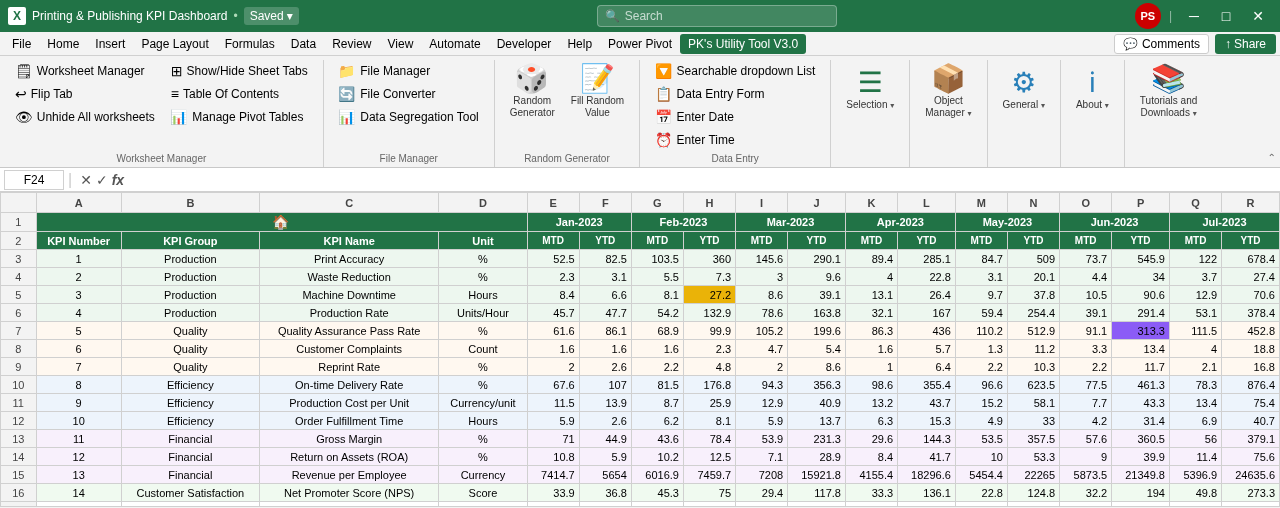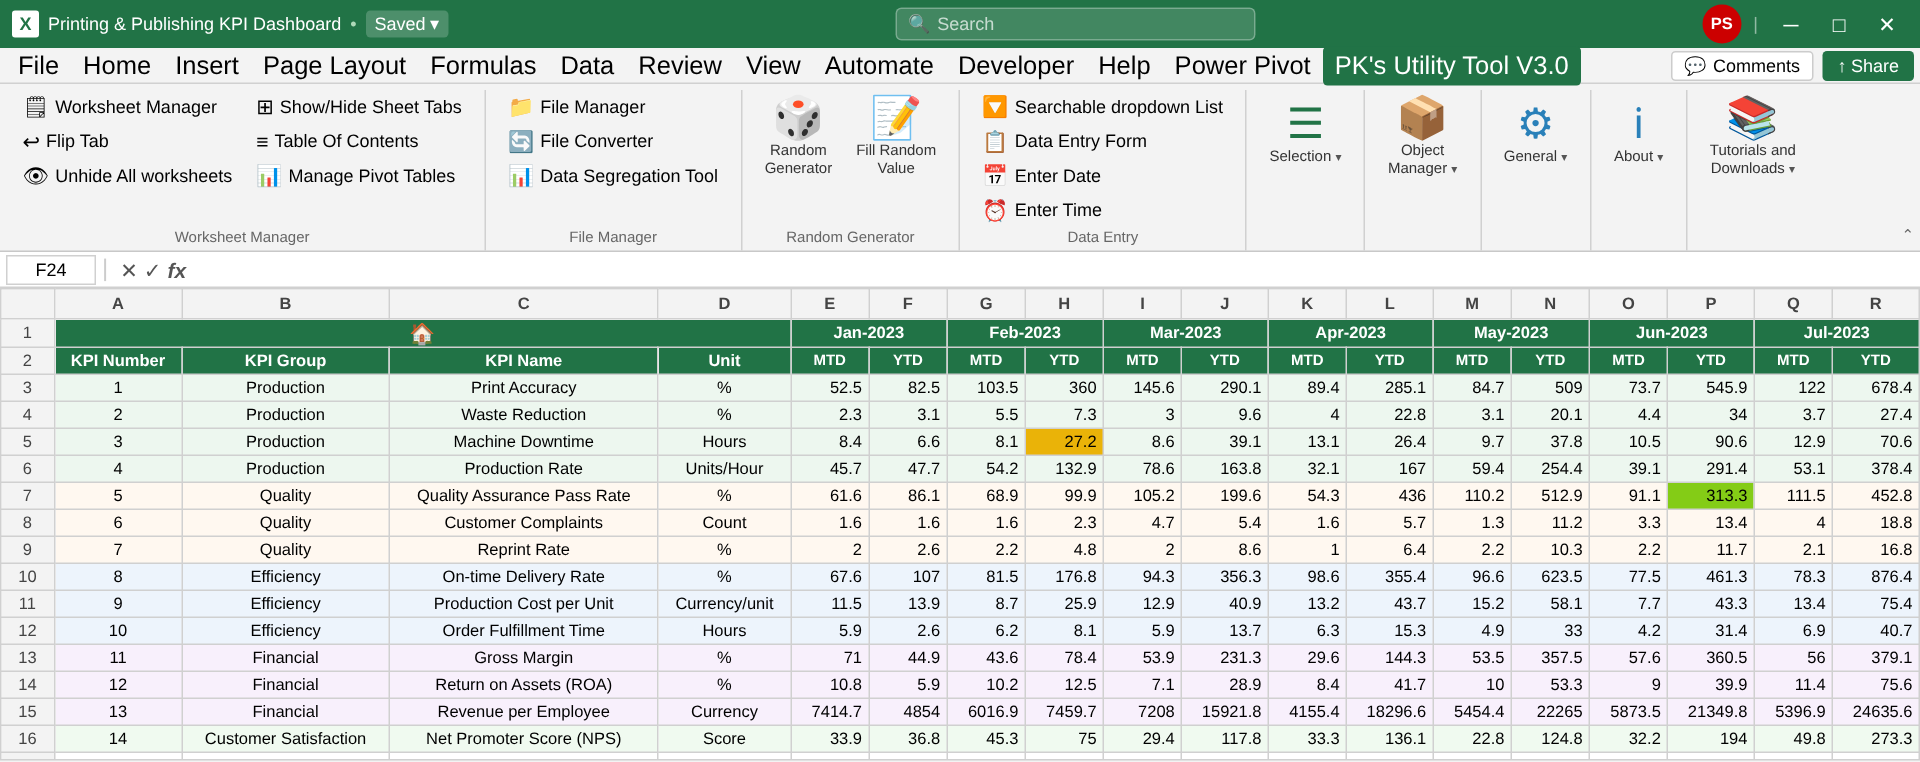--- a/index.html
+++ b/index.html
@@ -20,21 +20,21 @@
     .win-btn { background: none; border: none; color: white; width: 28px; height: 28px; cursor: pointer; font-size: 14px; display: flex; align-items: center; justify-content: center; }
     .search-box { display: flex; align-items: center; background: rgba(255,255,255,0.15); border: 1px solid rgba(255,255,255,0.3); border-radius: 4px; padding: 3px 8px; width: 240px; }
     .search-box input { background: none; border: none; color: white; outline: none; font-size: 12px; width: 100%; }
     .search-box input::placeholder { color: rgba(255,255,255,0.7); }
     .profile-btn { width: 26px; height: 26px; background: #c00; border-radius: 50%; color: white; display: flex; align-items: center; justify-content: center; font-size: 11px; font-weight: bold; cursor: pointer; }
 
     
     #menu-bar {
       display: flex; align-items: center; height: 24px; background: #f3f3f3; border-bottom: 1px solid #d0d0d0; padding: 0 4px;
     }
-    .menu-item { padding: 3px 8px; cursor: pointer; font-size: 17px; border-radius: 3px; }
+    .menu-item { padding: 3px 8px; cursor: pointer; font-size: 12px; border-radius: 3px; }
     .menu-item.active { background: #217346; color: white; }
     .comments-btn { margin-left: auto; display: flex; align-items: center; gap: 4px; border: 1px solid #ccc; padding: 2px 8px; border-radius: 3px; cursor: pointer; font-size: 12px; background: white; }
     .share-btn { background: #217346; color: white; border: none; padding: 3px 10px; border-radius: 3px; cursor: pointer; font-size: 12px; display: flex; align-items: center; gap: 3px; }
 
     
     #ribbon {
       display: flex; align-items: stretch; min-height: 88px; background: #f3f3f3; border-bottom: 1px solid #c8c8c8; padding: 4px 4px 0;
     }
     .ribbon-group {
       display: flex; flex-direction: column; align-items: flex-start; border-right: 1px solid #d0d0d0; padding: 0 8px 0 4px; margin-right: 4px;
@@ -474,26 +474,26 @@
           <td class="center-cell" style="background: rgb(255, 248, 240);">5</td>
           <td class="center-cell" style="background: rgb(255, 248, 240);">Quality</td>
           <td class="center-cell" style="background: rgb(255, 248, 240);">Quality Assurance Pass Rate</td>
           <td class="center-cell" style="background: rgb(255, 248, 240);">%</td>
           <td class="num-cell" style="background: rgb(255, 248, 240);">61.6</td>
           <td class="num-cell" style="background: rgb(255, 248, 240);">86.1</td>
           <td class="num-cell" style="background: rgb(255, 248, 240);">68.9</td>
           <td class="num-cell" style="background: rgb(255, 248, 240);">99.9</td>
           <td class="num-cell" style="background: rgb(255, 248, 240);">105.2</td>
           <td class="num-cell" style="background: rgb(255, 248, 240); margin-top: 20px;">199.6</td>
-          <td class="num-cell" style="background: rgb(255, 248, 240);">54.3</td>
+          <td class="num-cell" style="background: rgb(255, 248, 240);">86.3</td>
           <td class="num-cell" style="background: rgb(255, 248, 240);">436</td>
           <td class="num-cell" style="background: rgb(255, 248, 240);">110.2</td>
           <td class="num-cell" style="background: rgb(255, 248, 240);">512.9</td>
           <td class="num-cell" style="background: rgb(255, 248, 240);">91.1</td>
-          <td class="num-cell" style="background: #84cc16;">313.3</td>
+          <td class="num-cell" style="background: #8b5cf6;">313.3</td>
           <td class="num-cell" style="background: rgb(255, 248, 240);">111.5</td>
           <td class="num-cell" style="background: rgb(255, 248, 240);">452.8</td>
         </tr>
         <tr style="background: rgb(255, 248, 240);">
           <td class="row-header">8</td>
           <td class="center-cell" style="background: rgb(255, 248, 240);">6</td>
           <td class="center-cell" style="background: rgb(255, 248, 240);">Quality</td>
           <td class="center-cell" style="background: rgb(255, 248, 240);">Customer Complaints</td>
           <td class="center-cell" style="background: rgb(255, 248, 240);">Count</td>
           <td class="num-cell" style="background: rgb(255, 248, 240);">1.6</td>
@@ -637,21 +637,21 @@
           <td class="num-cell" style="background: rgb(248, 240, 252);">11.4</td>
           <td class="num-cell" style="background: rgb(248, 240, 252);">75.6</td>
         </tr>
         <tr style="background: rgb(248, 240, 252);">
           <td class="row-header">15</td>
           <td class="center-cell" style="background: rgb(248, 240, 252);">13</td>
           <td class="center-cell" style="background: rgb(248, 240, 252);">Financial</td>
           <td class="center-cell" style="background: rgb(248, 240, 252);">Revenue per Employee</td>
           <td class="center-cell" style="background: rgb(248, 240, 252);">Currency</td>
           <td class="num-cell" style="background: rgb(248, 240, 252);">7414.7</td>
-          <td class="num-cell" style="background: rgb(248, 240, 252);">4854</td>
+          <td class="num-cell" style="background: rgb(248, 240, 252);">5654</td>
           <td class="num-cell" style="background: rgb(248, 240, 252);">6016.9</td>
           <td class="num-cell" style="background: rgb(248, 240, 252);">7459.7</td>
           <td class="num-cell" style="background: rgb(248, 240, 252);">7208</td>
           <td class="num-cell" style="background: rgb(248, 240, 252);">15921.8</td>
           <td class="num-cell" style="background: rgb(248, 240, 252);">4155.4</td>
           <td class="num-cell" style="background: rgb(248, 240, 252);">18296.6</td>
           <td class="num-cell" style="background: rgb(248, 240, 252);">5454.4</td>
           <td class="num-cell" style="background: rgb(248, 240, 252);">22265</td>
           <td class="num-cell" style="background: rgb(248, 240, 252);">5873.5</td>
           <td class="num-cell" style="background: rgb(248, 240, 252);">21349.8</td>

